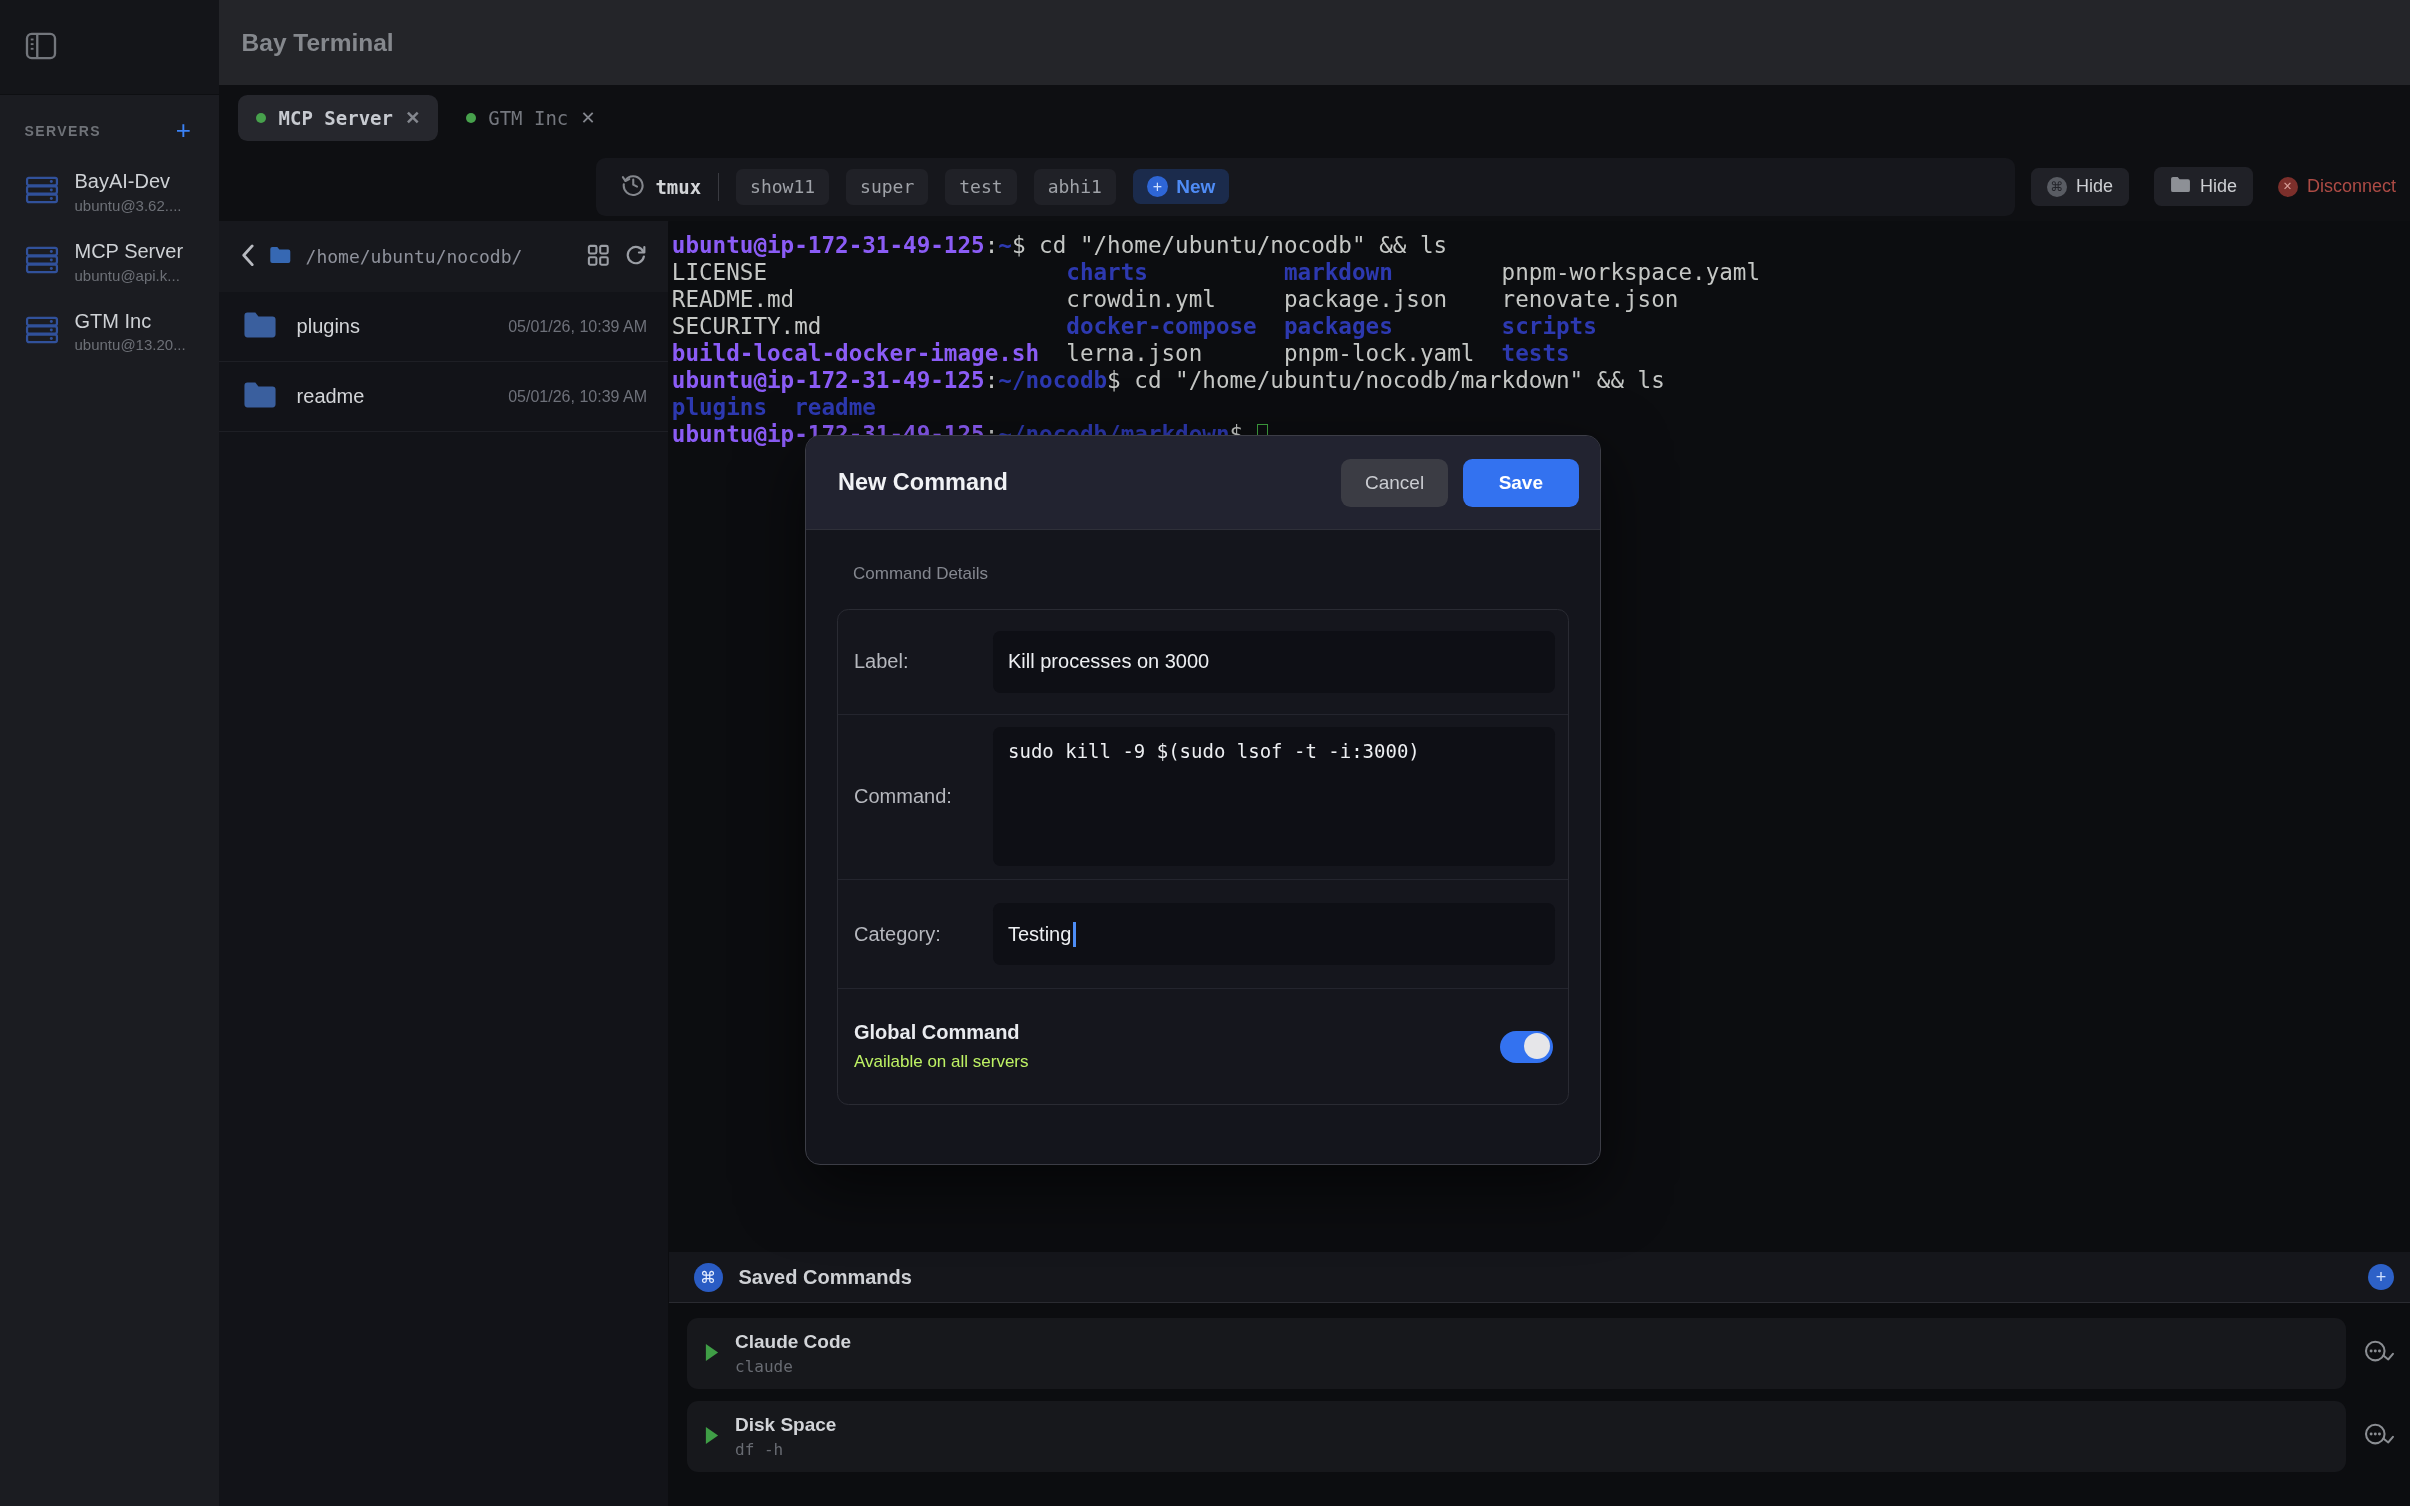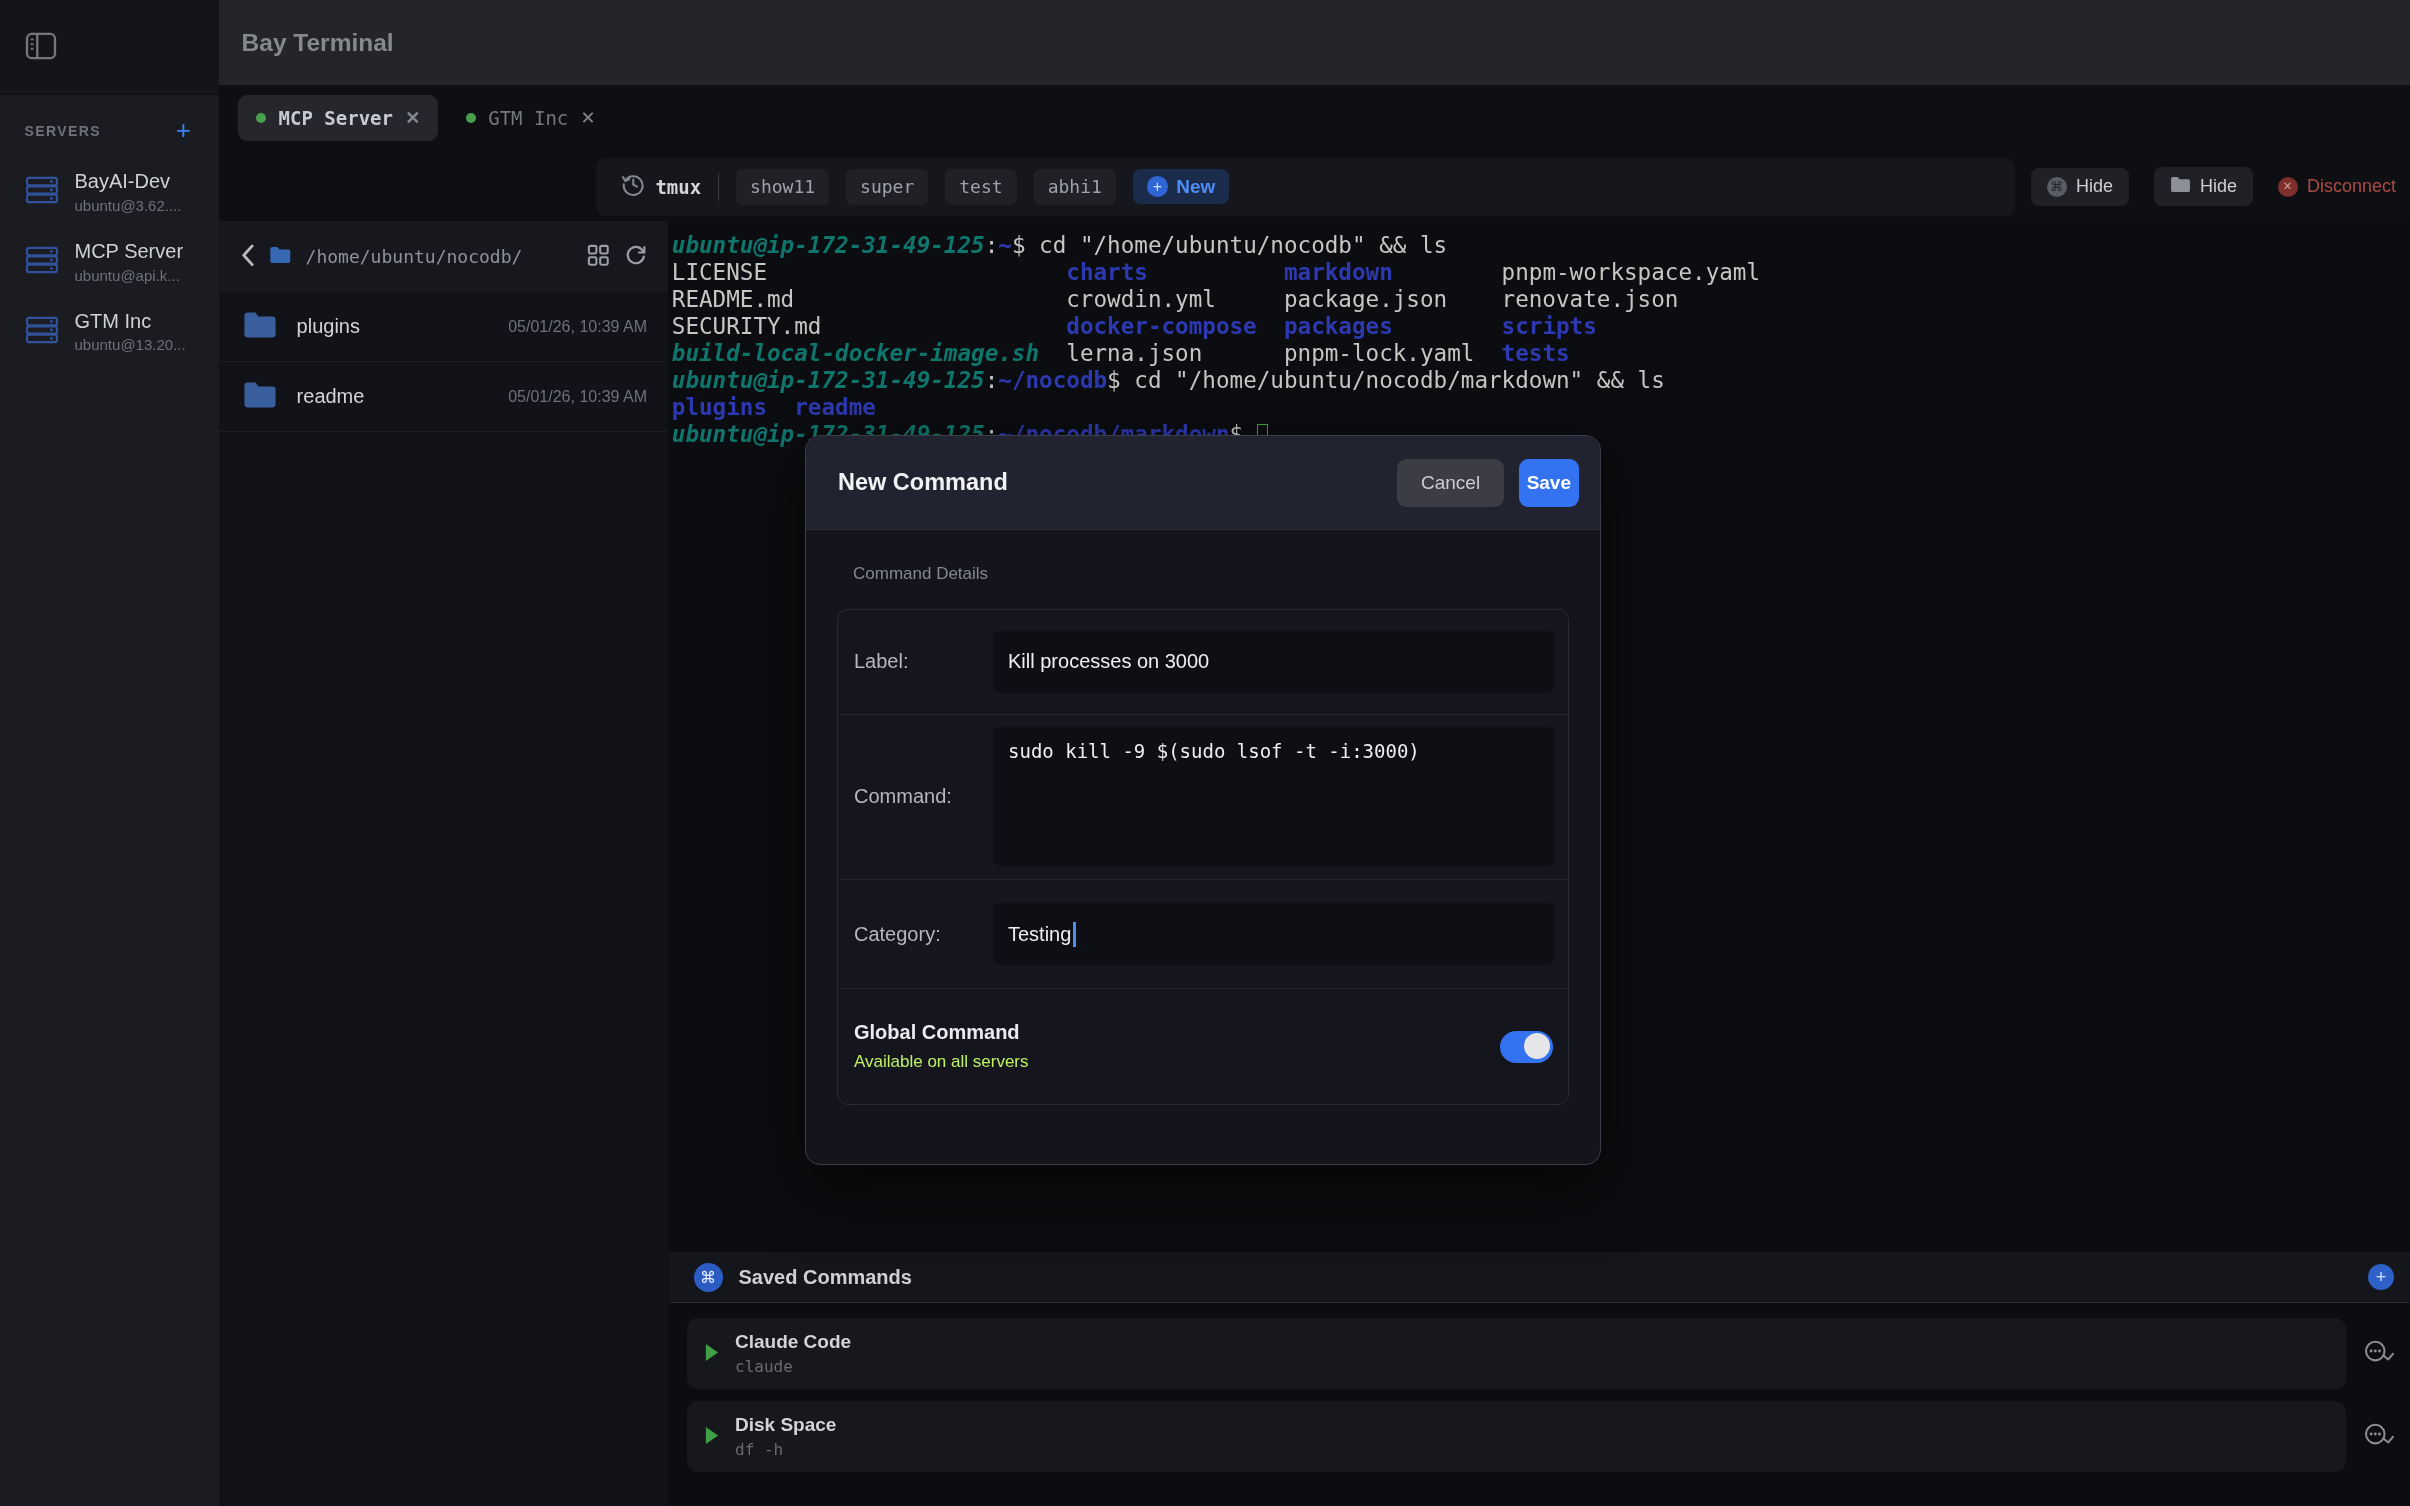--- a/index.html
+++ b/index.html
@@ -70,21 +70,21 @@
   .file-row { height:70px; display:flex; align-items:center; gap:19px; padding:0 21px 0 22.6px;
               border-bottom:0.9px solid #1e1f25; cursor:pointer; }
   .file-row .nm { flex:1; font-size:20px; color:#d3d5d8; }
   .file-row .dt { font-size:16px; color:#6e717a; }
 
   
   .terminal { left:669px; top:221px; right:0; height:1031px; background:#0c0d10;
               font-family:"DejaVu Sans Mono", monospace; font-size:22.6px; line-height:27px;
               padding:11.3px 0 0 2.8px; white-space:pre; overflow:hidden; }
   .t-f { color:#c5c7c5; }
-  .t-g { color:#0f766e; font-weight:bold;font-style:italic; }
+  .t-g { color:#8b5cf6; font-weight:bold; }
   .t-b { color:#2d39b0; font-weight:bold; }
   .t-cur { display:inline-block; width:11.3px; height:21px; border:1.9px solid #3fa43f; vertical-align:-2.8px; }
 
   
   .saved-head { left:669px; right:0; top:1252px; height:51px; background:#15161b; border-bottom:0.9px solid #2a2b31;
                 display:flex; align-items:center; gap:16px; padding:0 17px 0 24.5px; }
   .sc-badge { width:29px; height:29px; border-radius:50%; background:#2a5cc4; color:#e6eeff; font-size:16px;
               display:flex; align-items:center; justify-content:center; }
   .saved-head .t { flex:1; font-size:20px; font-weight:bold; color:#ced0d4; }
   .sc-add { width:26px; height:26px; border-radius:50%; background:#2d61c8; color:#cfe0ff; border:none; cursor:pointer;
@@ -99,21 +99,21 @@
   .sc-more { width:41px; background:none; border:none; cursor:pointer; display:flex; justify-content:center; }
 
   
   .modal { left:805px; top:435px; width:796px; height:730px; background:#14151c; border:0.9px solid #3c3d46;
            border-radius:15px; box-shadow:0 22.6px 66px rgba(0,0,0,.6); z-index:50; }
   .m-head { height:94px; background:#222330; border-radius:14px 14px 0 0; border-bottom:0.9px solid #2f3039;
             display:flex; align-items:center; gap:15px; padding:0 21px 0 32px; }
   .m-head .title { flex:1; font-size:23.5px; font-weight:bold; color:#f1f2f5; }
   .m-cancel { background:#3b3c44; color:#caccd1; border:none; border-radius:9.4px; padding:13px 23.5px;
               font-size:19px; cursor:pointer; }
-  .m-save { background:#3372f0; color:#fff; border:none; border-radius:9.4px; padding:13px 8px;
+  .m-save { background:#3372f0; color:#fff; border:none; border-radius:9.4px; padding:13px 36px;
             font-size:19px; font-weight:bold; cursor:pointer; }
   .m-section { margin:34px 0 0 47px; font-size:17px; color:#84878f; }
   .m-group { margin:24.5px 31px 0; border:0.9px solid #2a2b33; border-radius:11.3px; background:#15161d; overflow:hidden; }
   .f-row { display:grid; grid-template-columns:139px 1fr; align-items:center; padding:0 13px 0 16px; }
   .f-row .fl { font-size:20px; color:#b5b7bd; }
   .f-input { background:#0e0f15; border-radius:7.5px; color:#edeff2; font-size:20px;
              display:flex; align-items:center; padding:0 15px; height:62px; cursor:text; }
   .row-label { height:104px; }
   .row-command { height:165px; }
   .row-command .f-area { align-self:center; height:139px; align-items:flex-start; padding:12.2px 15px;

